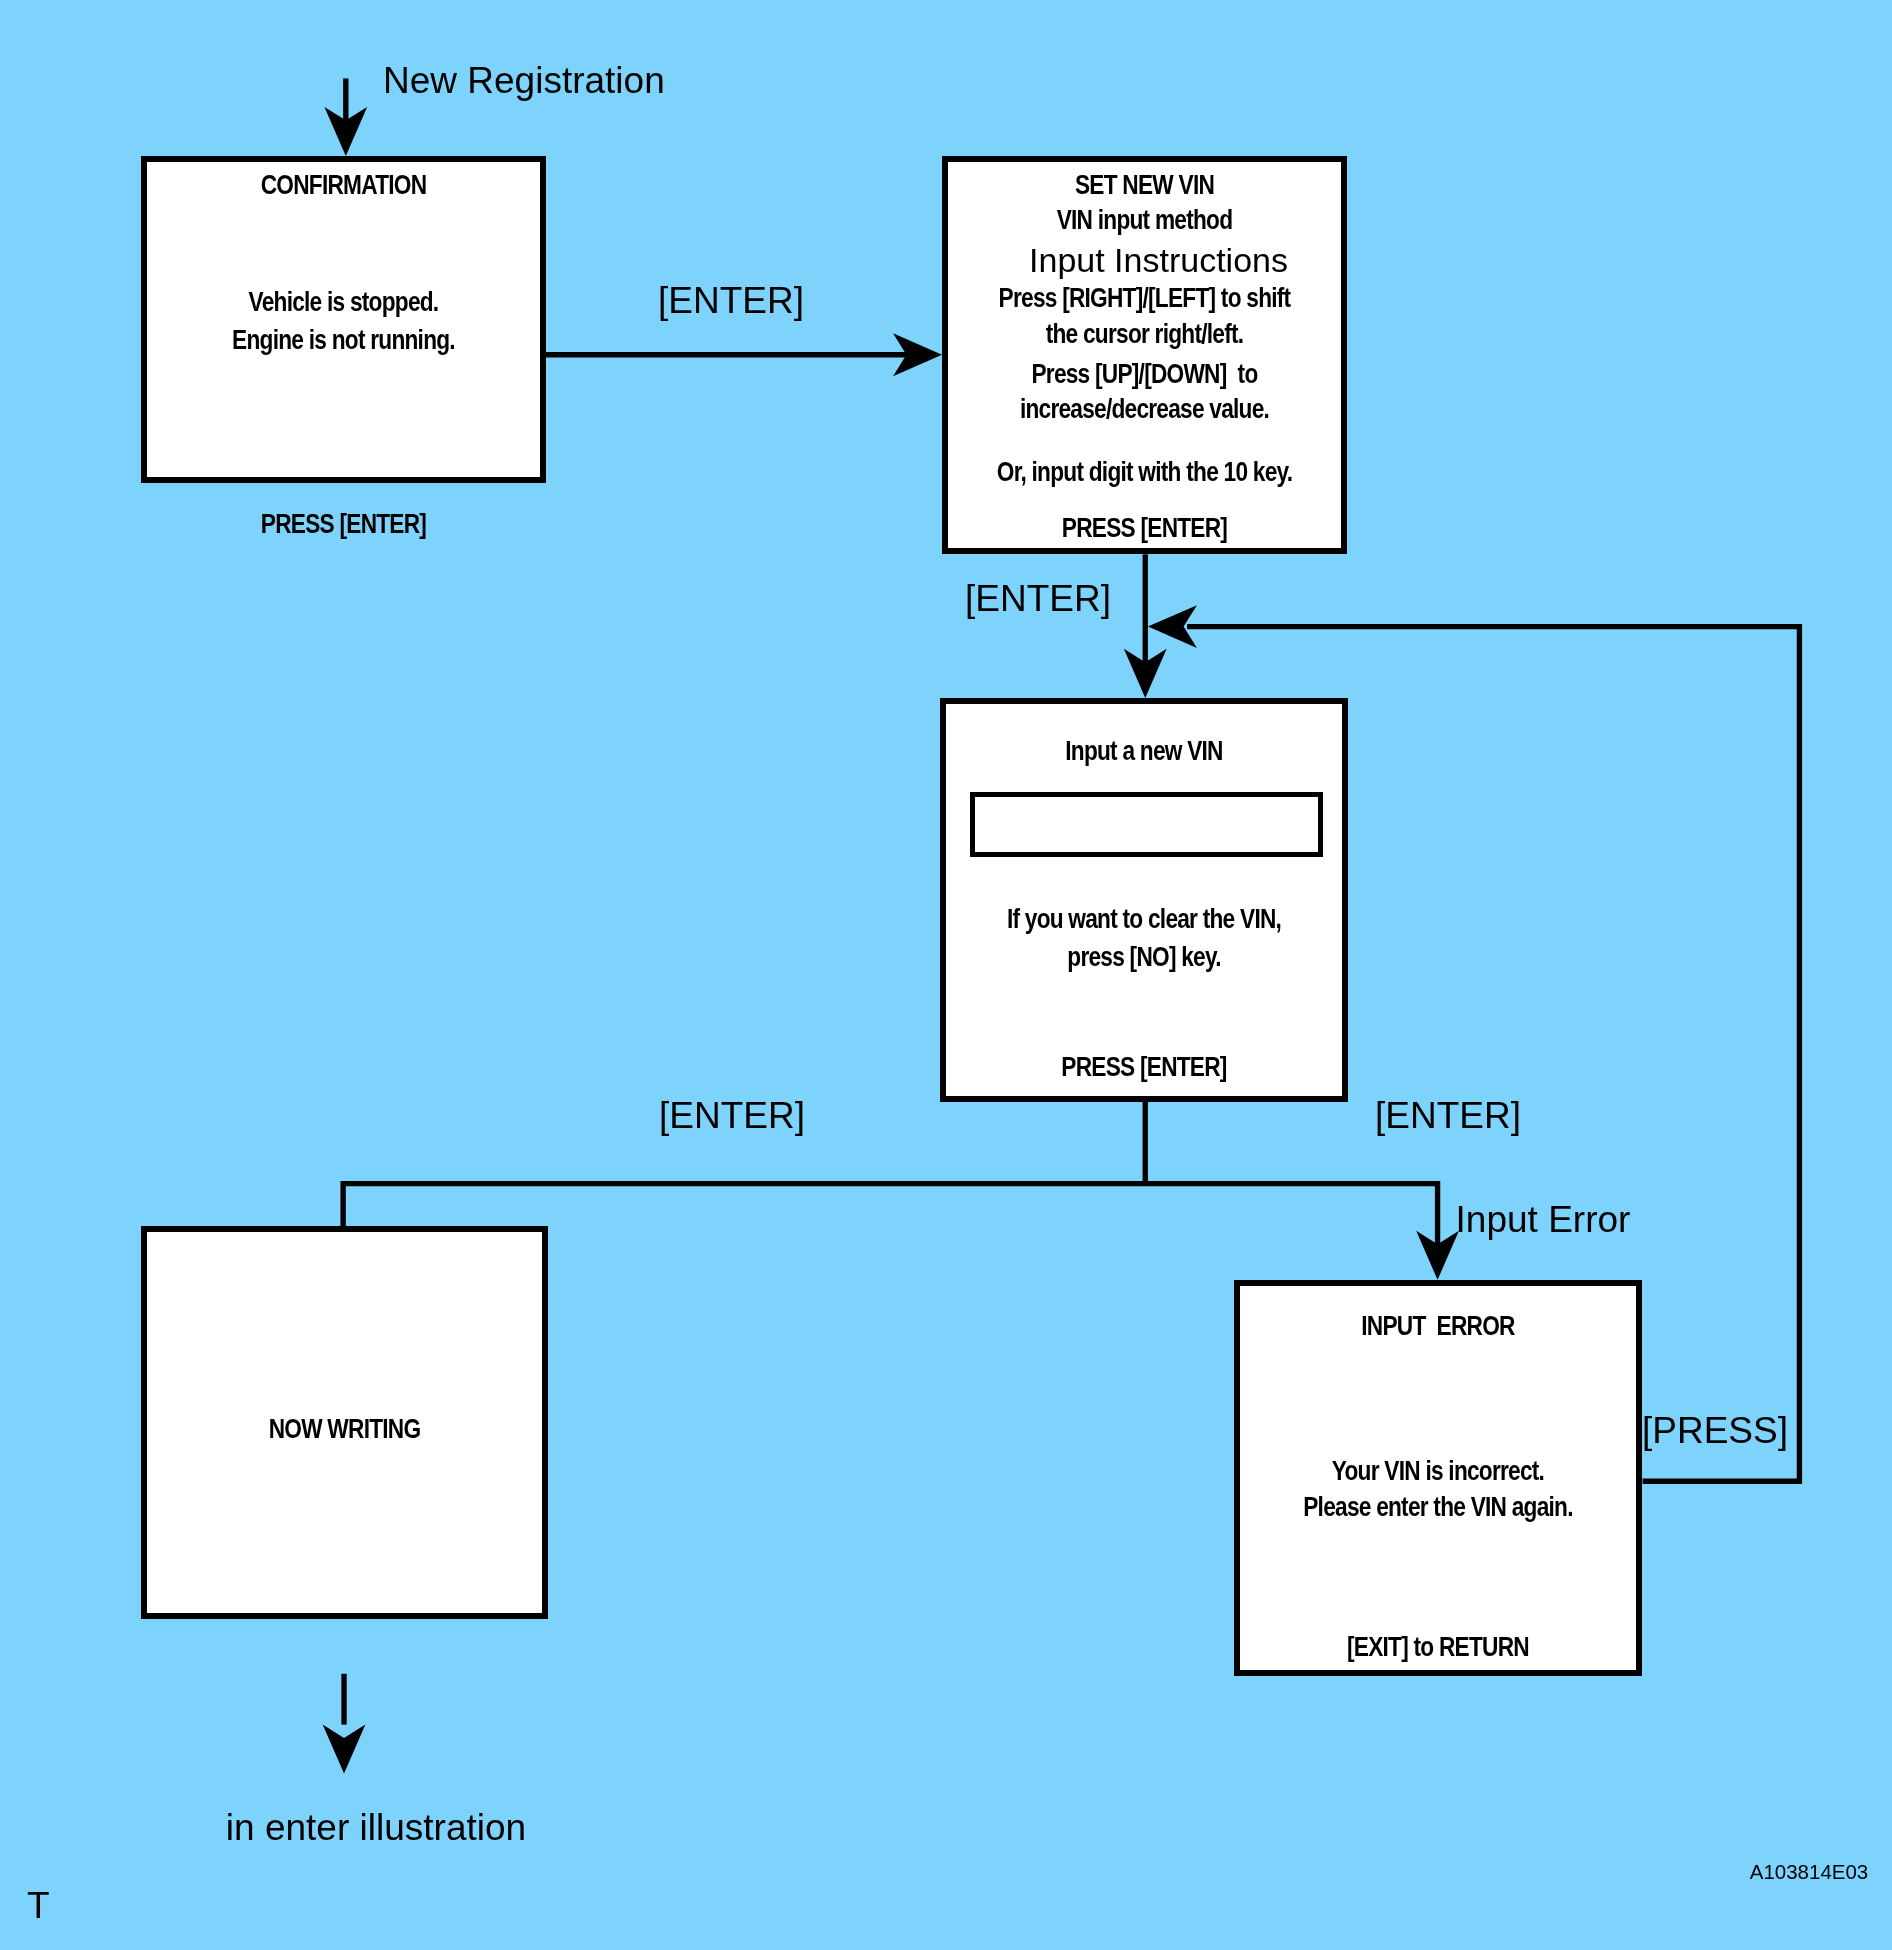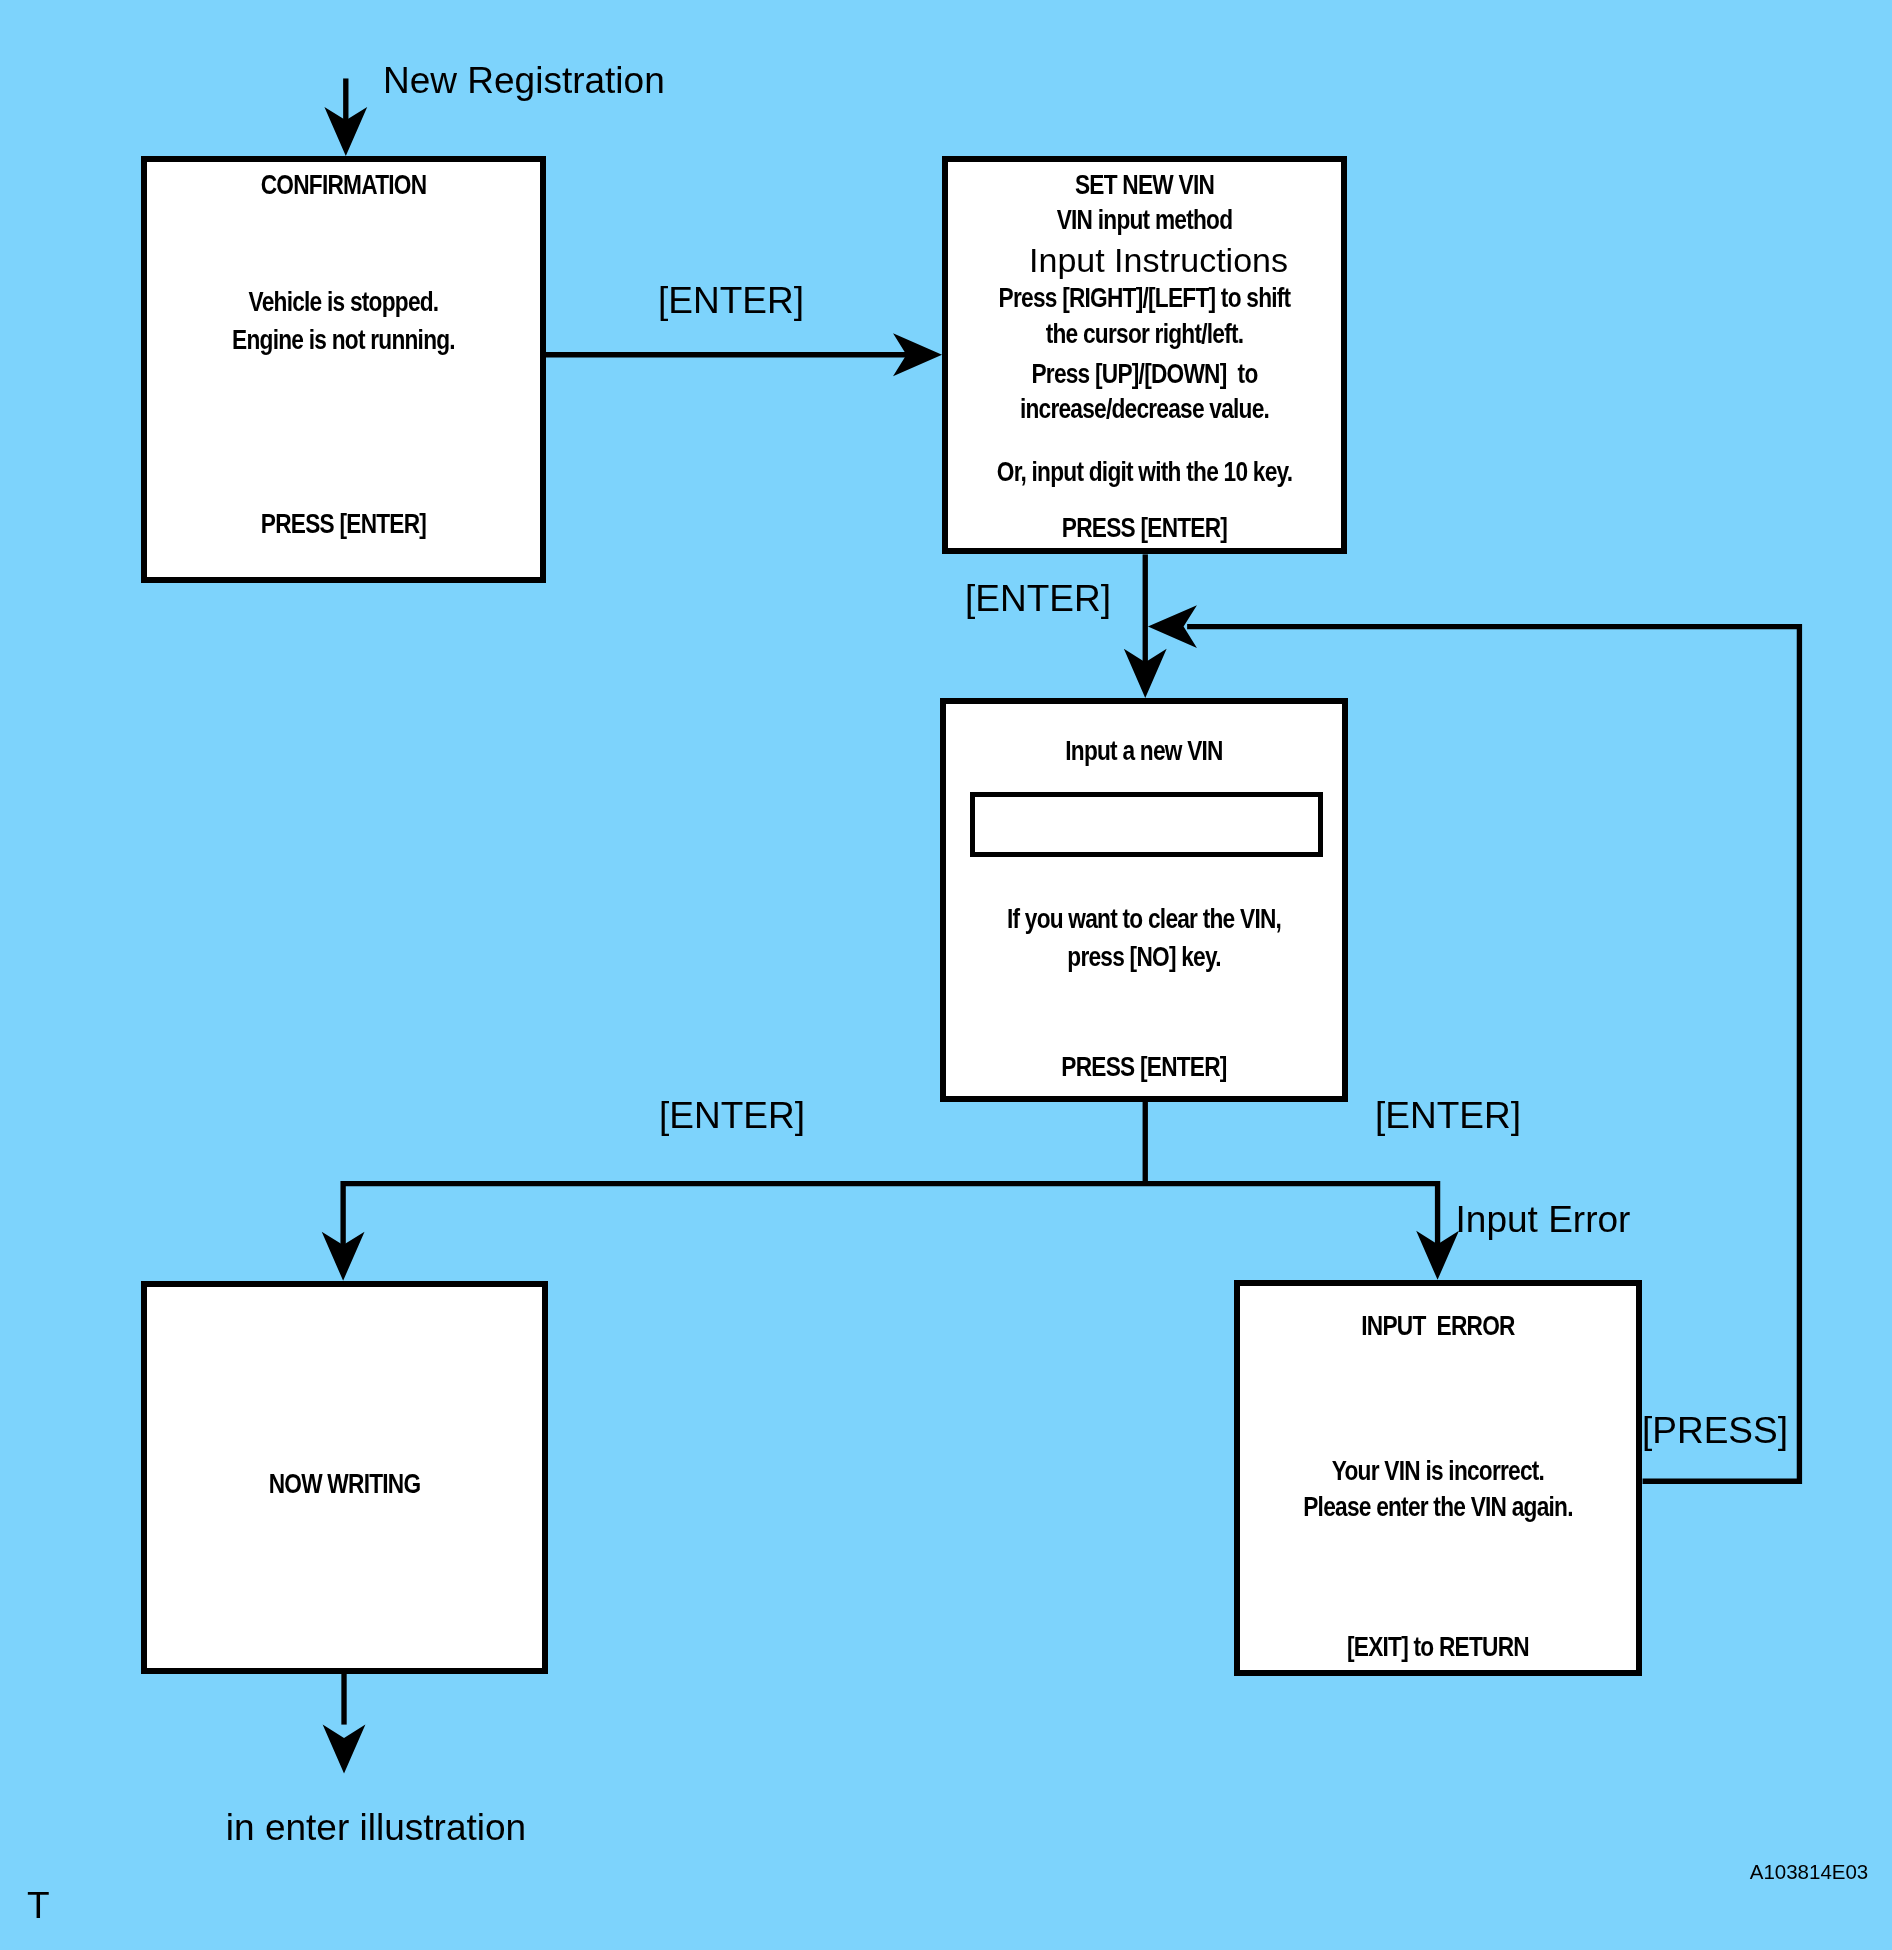--- a/index.html
+++ b/index.html
@@ -48,21 +48,21 @@
 
   <div class="lbl" style="left:383px;top:62px;text-align:left;">New Registration</div>
   <div class="lbl" style="left:624px;top:282px;width:214px;">[ENTER]</div>
   <div class="lbl" style="left:931px;top:580px;width:214px;">[ENTER]</div>
   <div class="lbl" style="left:625px;top:1097px;width:214px;">[ENTER]</div>
   <div class="lbl" style="left:1341px;top:1097px;width:214px;">[ENTER]</div>
   <div class="lbl" style="left:1436px;top:1201px;width:214px;">Input Error</div>
   <div class="lbl" style="left:1608px;top:1412px;width:214px;">[PRESS]</div>
   <div class="lbl" style="left:198px;top:1809px;width:356px;">in enter illustration</div>
 
-  <div class="box" style="left:141px;top:156px;width:405px;height:427px;">
+  <div class="box" style="left:141px;top:156px;width:405px;height:327px;">
     <div class="tl bt" style="top:9.8px;">CONFIRMATION</div>
     <div class="tl bt" style="top:127px;">Vehicle is stopped.</div>
     <div class="tl bt" style="top:165px;">Engine is not running.</div>
     <div class="tl bt" style="top:349px;">PRESS [ENTER]</div>
   </div>
 
   <div class="box" style="left:942px;top:156px;width:405px;height:398px;">
     <div class="tl bt" style="top:9.8px;">SET NEW VIN</div>
     <div class="tl bt" style="top:45px;">VIN input method</div>
     <div class="tl rt" style="top:81px;margin-left:28px;">Input Instructions</div>
@@ -75,21 +75,21 @@
   </div>
 
   <div class="box" style="left:940px;top:698px;width:408px;height:404px;">
     <div class="tl bt" style="top:34px;">Input a new VIN</div>
     <div class="vin-field" style="left:24px;top:88px;width:353px;height:65px;"></div>
     <div class="tl bt" style="top:202px;">If you want to clear the VIN,</div>
     <div class="tl bt" style="top:240px;">press [NO] key.</div>
     <div class="tl bt" style="top:350px;">PRESS [ENTER]</div>
   </div>
 
-  <div class="box" style="left:141px;top:1281px;width:407px;height:393px;">
+  <div class="box" style="left:141px;top:1226px;width:407px;height:393px;">
     <div class="tl bt" style="top:184px;">NOW WRITING</div>
   </div>
 
   <div class="box" style="left:1234px;top:1280px;width:408px;height:396px;">
     <div class="tl bt" style="top:27px;">INPUT  ERROR</div>
     <div class="tl bt" style="top:172px;">Your VIN is incorrect.</div>
     <div class="tl bt" style="top:208px;">Please enter the VIN again.</div>
     <div class="tl bt" style="top:348px;">[EXIT] to RETURN</div>
   </div>
 

